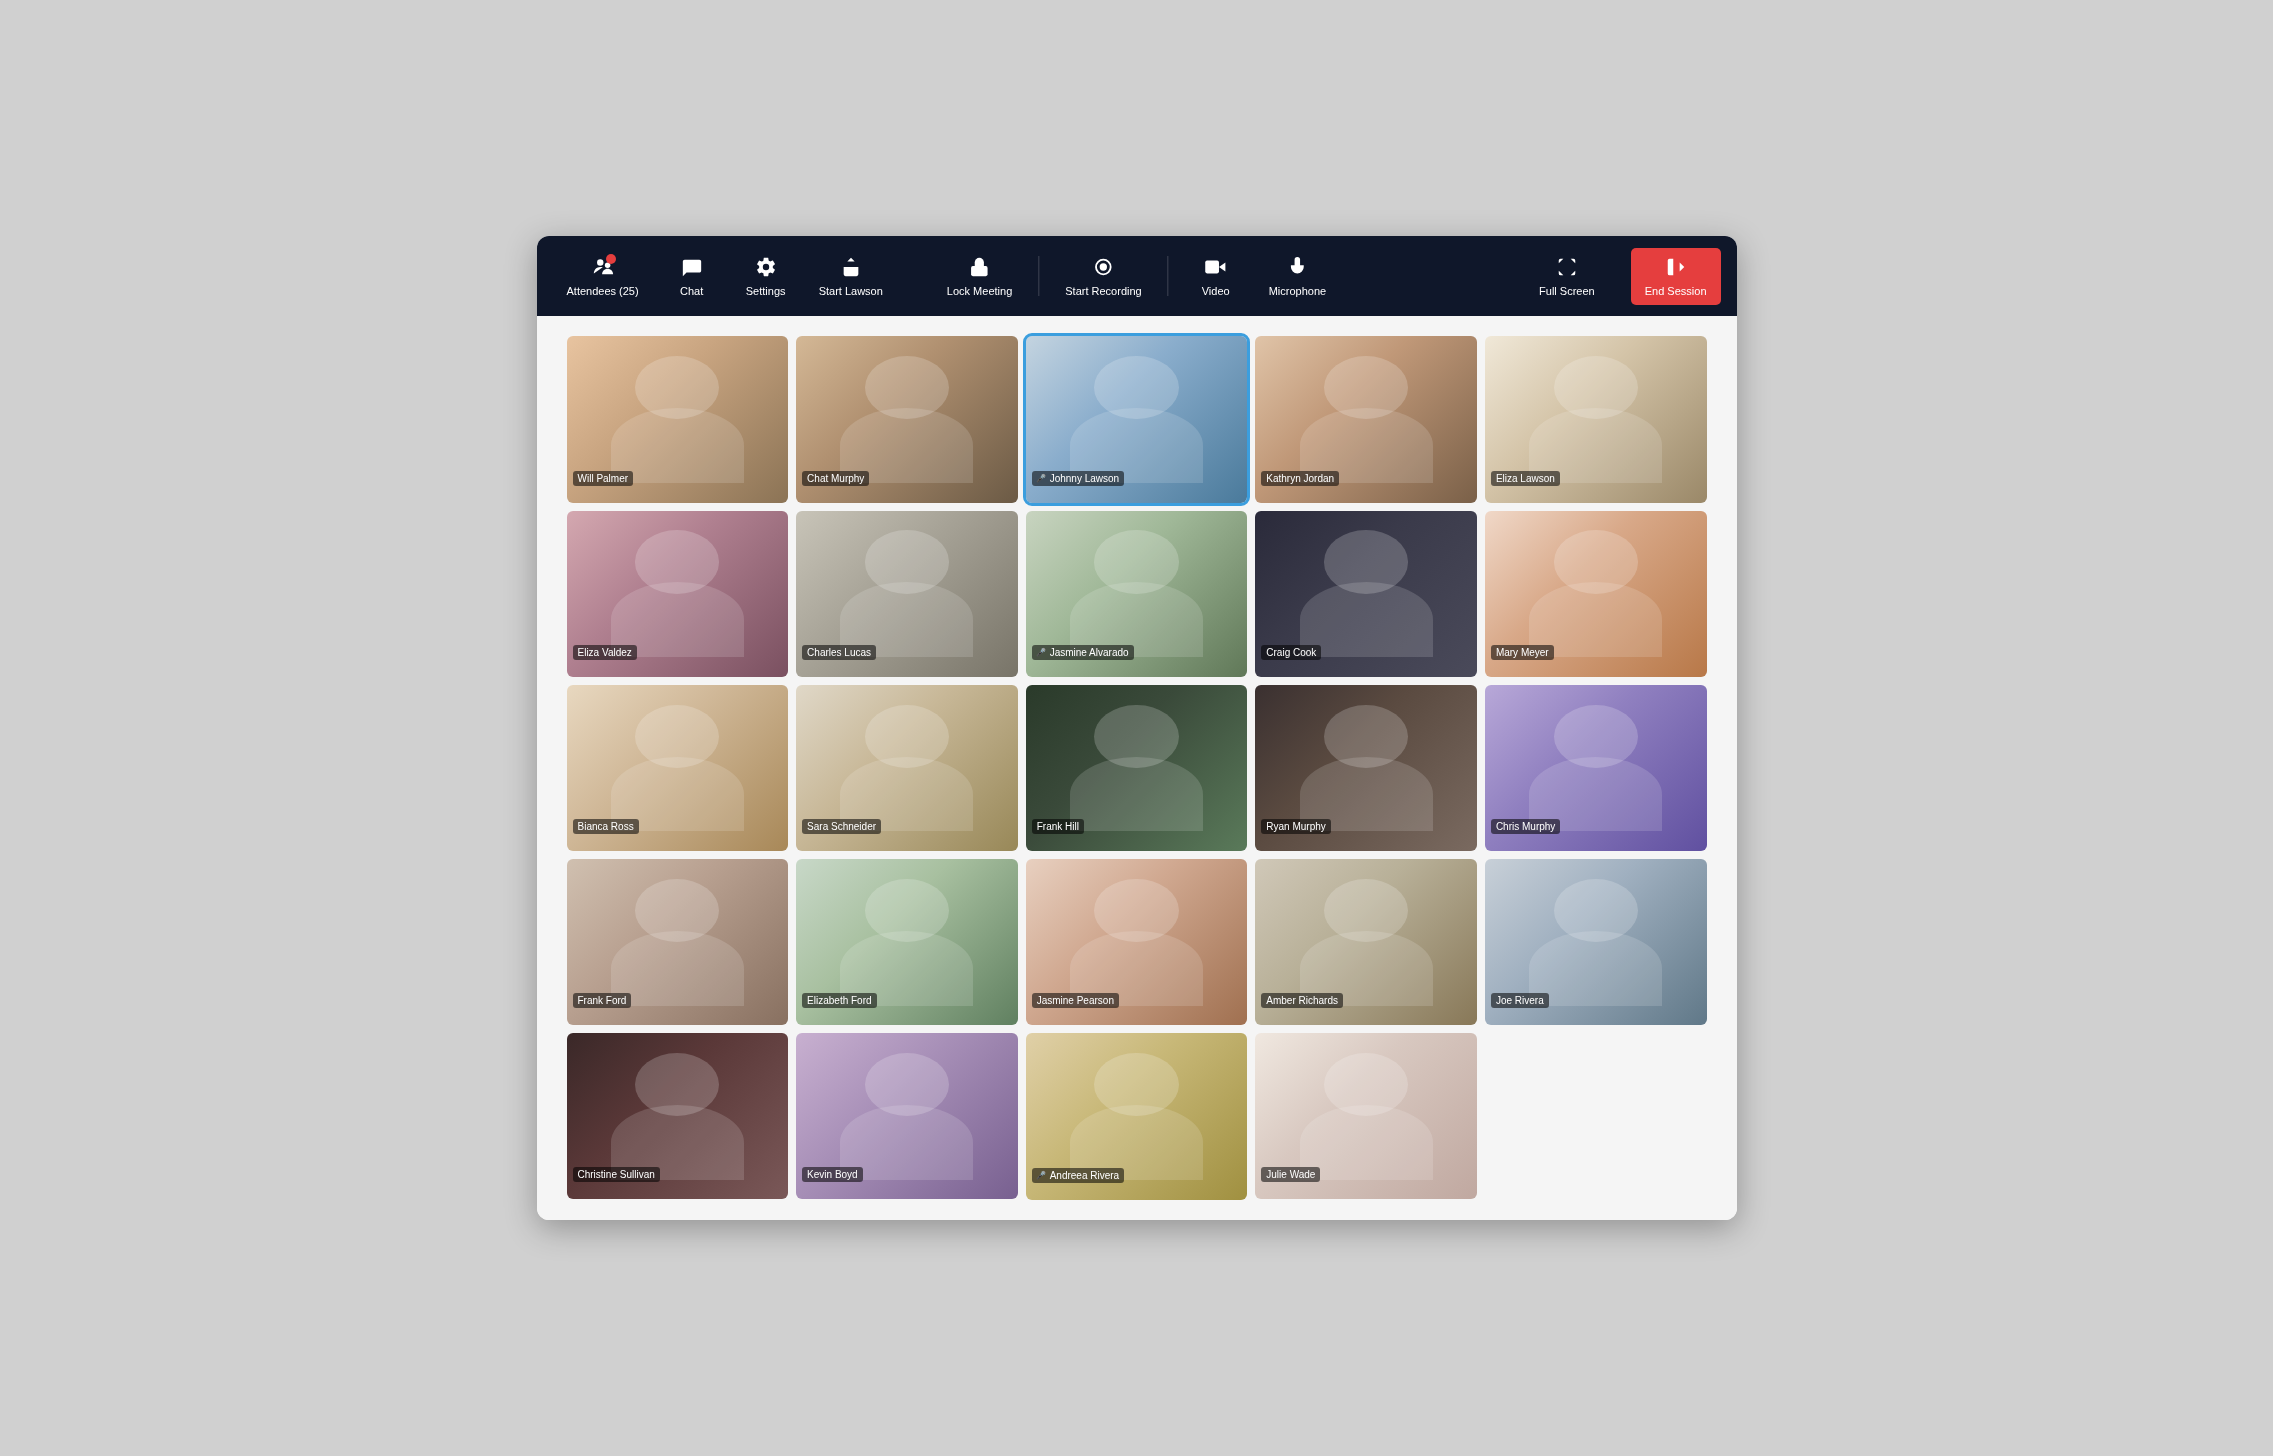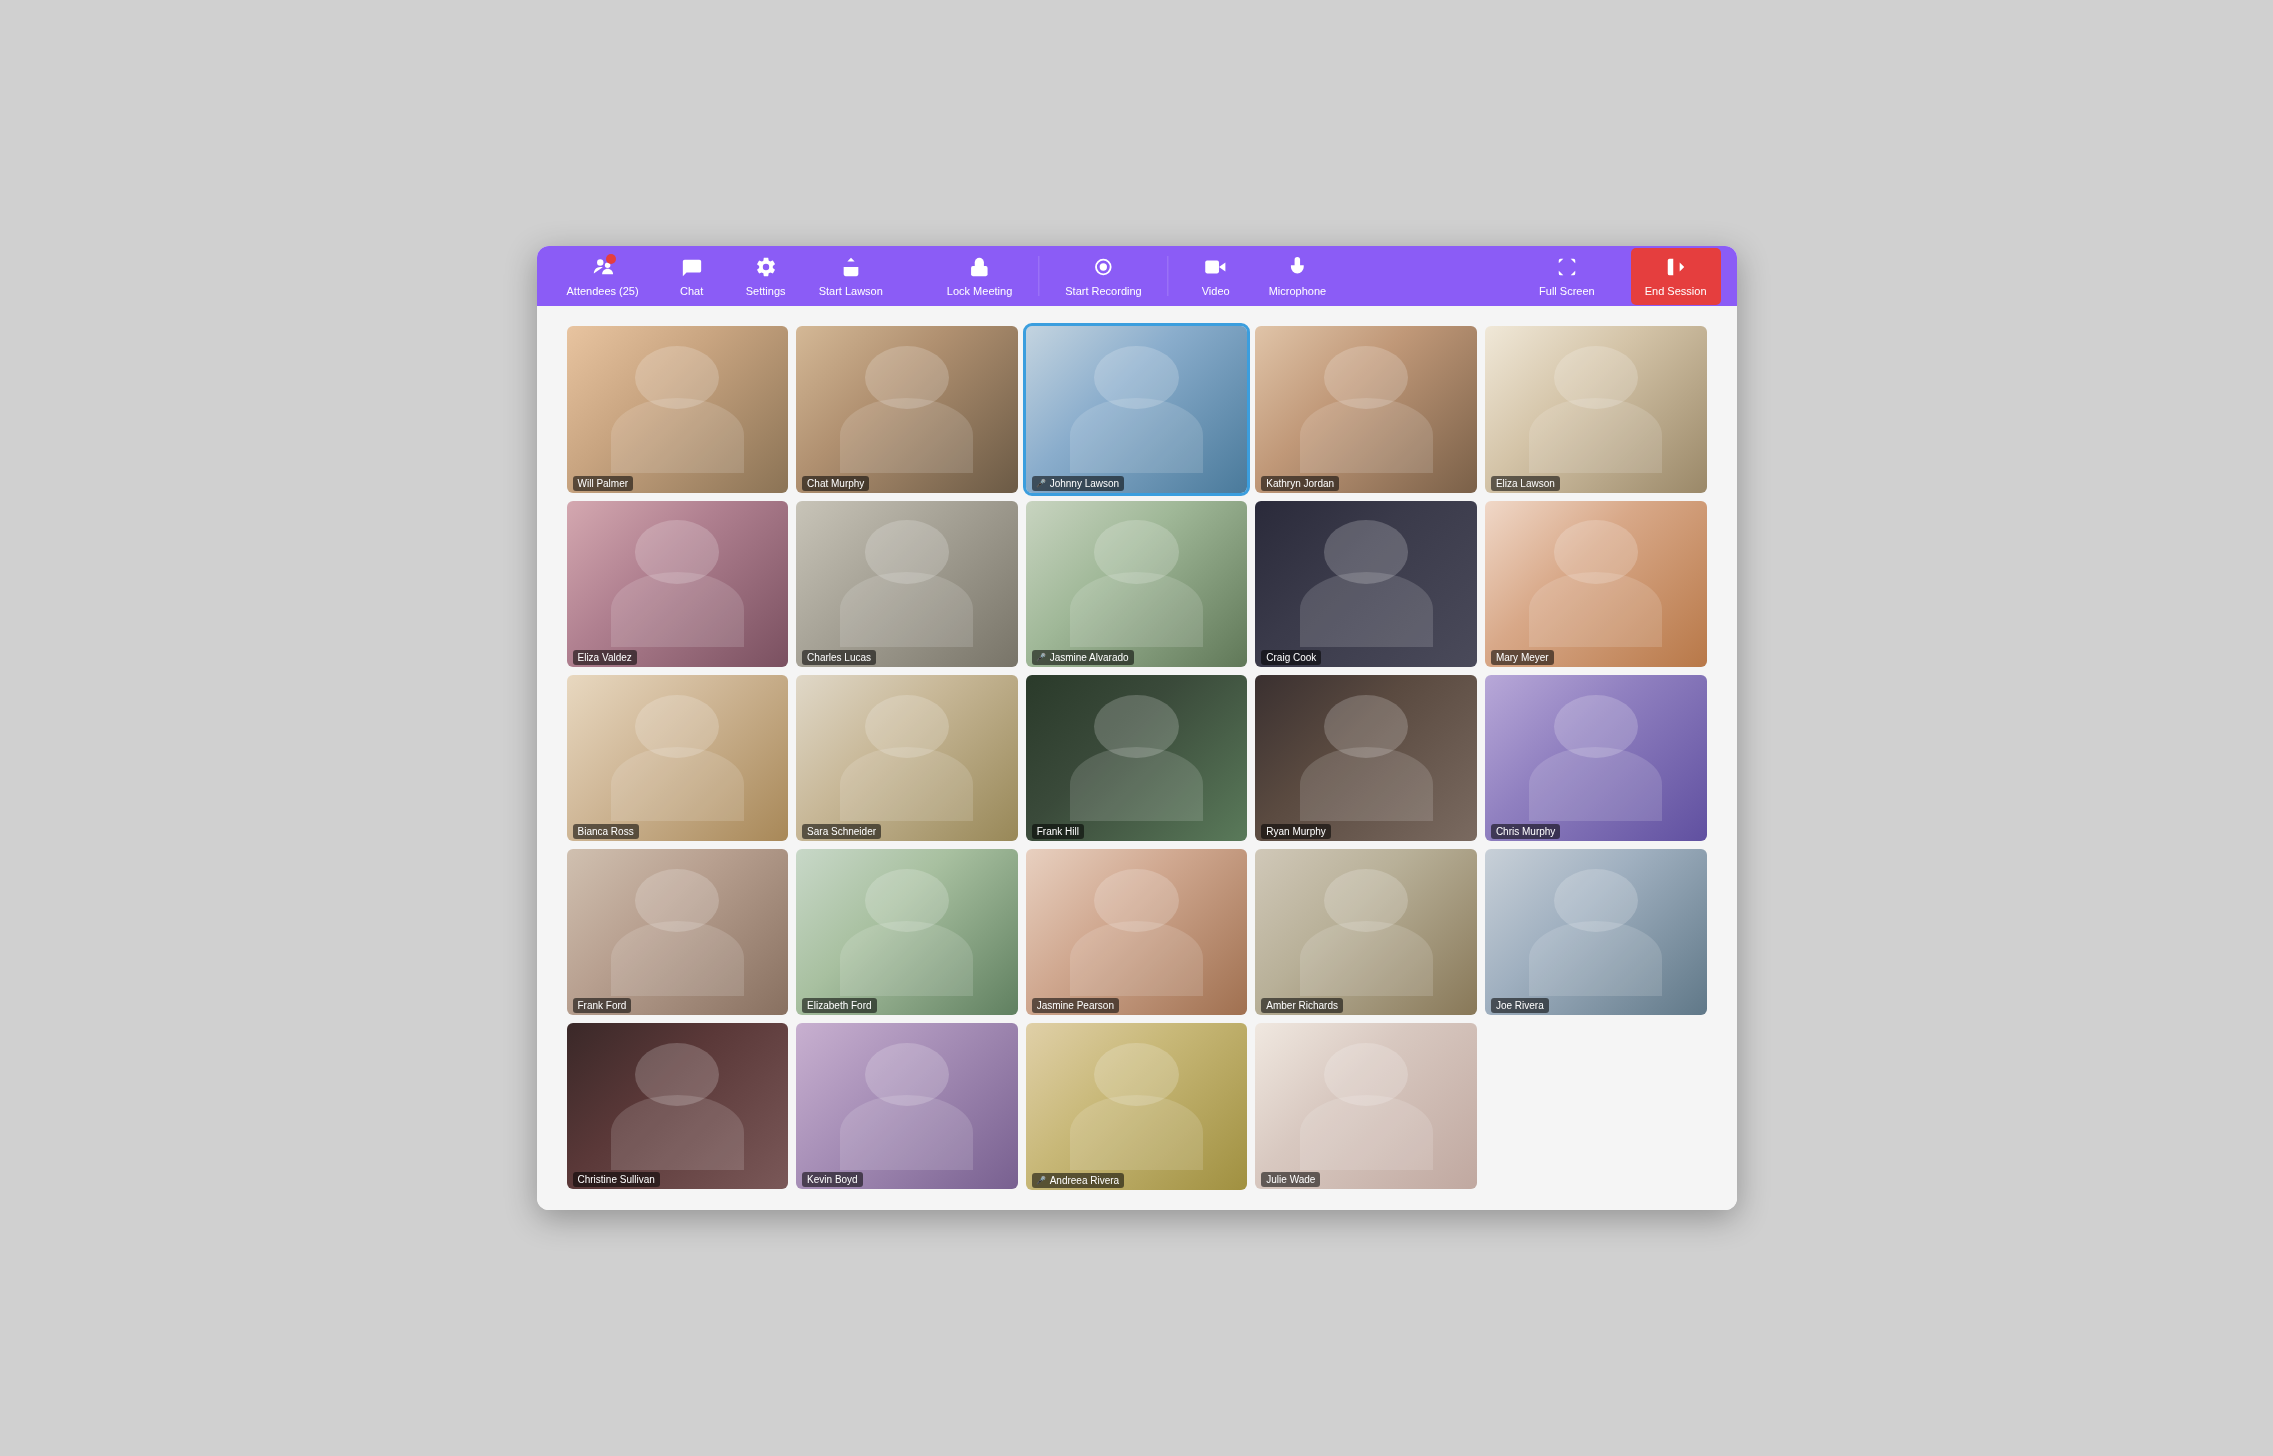--- a/index.html
+++ b/index.html
@@ -12,25 +12,25 @@
       font-family: -apple-system, BlinkMacSystemFont, 'Segoe UI', sans-serif;
     }
     .app-window {
       width: 1200px;
       background: #ffffff;
       border-radius: 12px;
       overflow: hidden;
       box-shadow: 0 8px 32px rgba(0,0,0,0.3);
     }
     .toolbar {
-      background: #8b5cf6;
+      background: #0f172a;
       display: flex;
       align-items: center;
       padding: 0 16px;
-      height: 60px;
+      height: 80px;
       position: relative;
     }
     .toolbar-left {
       display: flex;
       align-items: center;
       gap: 4px;
     }
     .toolbar-right {
       display: flex;
       align-items: center;
@@ -107,21 +107,21 @@
       overflow: hidden;
       background: #2d2d2d;
       aspect-ratio: 4/3;
     }
     .video-tile.active-speaker {
       outline: 3px solid #3b9ede;
       outline-offset: 0px;
     }
     .participant-label {
       position: absolute;
-      bottom: 2px;
+      bottom: 17px;
       left: 6px;
       background: rgba(0,0,0,0.55);
       color: #ffffff;
       font-size: 10px;
       padding: 2px 5px;
       border-radius: 3px;
       display: flex;
       align-items: center;
       gap: 3px;
     }

